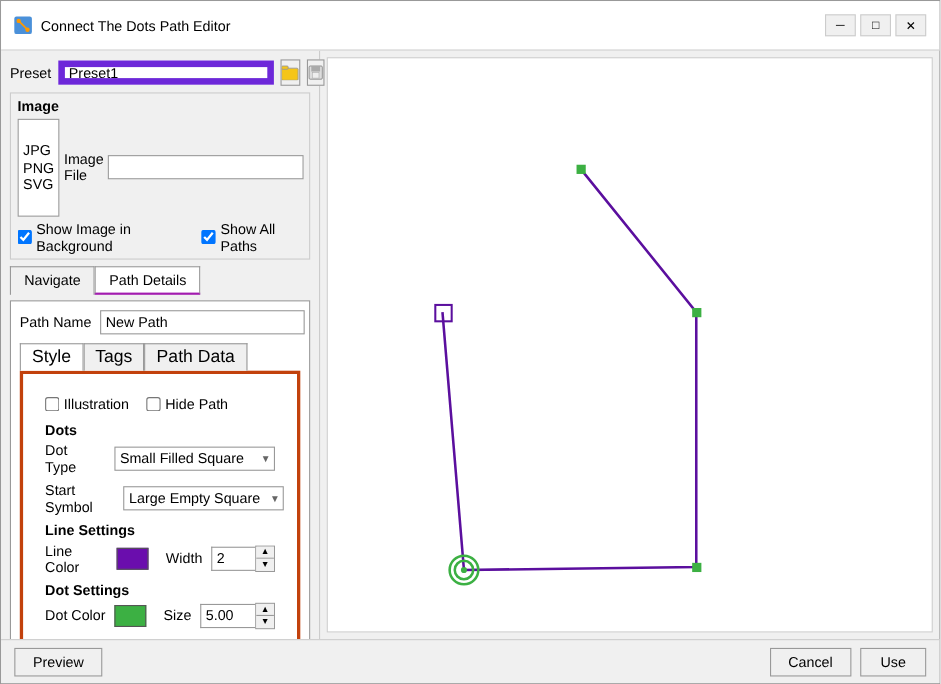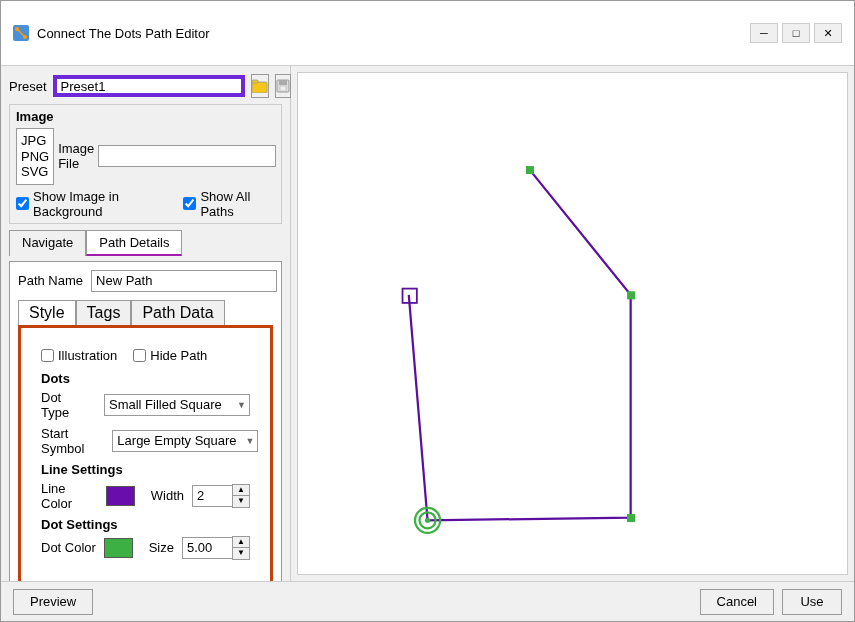--- a/index.html
+++ b/index.html
@@ -1,39 +1,39 @@
 <!DOCTYPE html>
 <html><head>
   <meta charset="utf-8">
   <style>
     * { box-sizing: border-box; margin: 0; padding: 0; font-family: 'Segoe UI', Tahoma, sans-serif; font-size: 13px; }
     body { background: #f0f0f0; width: 855px; height: 622px; overflow: hidden; }
     
     .window { width: 855px; height: 622px; background: #f0f0f0; border: 1px solid #999; display: flex; flex-direction: column; }
     
-    .title-bar { background: #fff; padding: 22px 12px; display: flex; align-items: center; justify-content: space-between; border-bottom: 1px solid #ccc; min-height: 36px; }
+    .title-bar { background: #fff; padding: 12px 12px; display: flex; align-items: center; justify-content: space-between; border-bottom: 1px solid #ccc; min-height: 36px; }
     .title-bar-left { display: flex; align-items: center; gap: 8px; }
     .title-icon { width: 16px; height: 16px; background: #4a90d9; border-radius: 2px; font-size: 10px; display: flex; align-items: center; justify-content: center; }
     .title-text { font-size: 13px; color: #000; }
     .title-controls { display: flex; gap: 4px; }
     .title-btn { width: 28px; height: 20px; background: #f0f0f0; border: 1px solid #ccc; display: flex; align-items: center; justify-content: center; cursor: pointer; font-size: 11px; }
     .title-btn.close { background: #f0f0f0; }
     
     .main-content { display: flex; flex: 1; overflow: hidden; }
     
     .left-panel { width: 290px; padding: 8px; display: flex; flex-direction: column; gap: 6px; border-right: 1px solid #ccc; background: #f0f0f0; }
     
     .preset-row { display: flex; align-items: center; gap: 6px; }
-    .preset-input { flex: 1; height: 22px; border: 4px solid #6d28d9; padding: 2px 4px; background: white; }
+    .preset-input { flex: 1; height: 22px; border: 6px solid #6d28d9; padding: 2px 4px; background: white; }
     .icon-btn { width: 24px; height: 24px; border: 1px solid #999; background: #f0f0f0; display: flex; align-items: center; justify-content: center; cursor: pointer; }
     
     .image-section { border: 1px solid #ccc; padding: 4px 6px; background: #f0f0f0; }
     .image-label { font-weight: bold; margin-bottom: 4px; }
     .image-row { display: flex; align-items: center; gap: 4px; margin-bottom: 4px; }
-    .file-icon { border: 1px solid #999; padding: 4px 4px; font-size: 10px; background: white; }
+    .file-icon { border: 1px solid #999; padding: 20px 4px; font-size: 10px; background: white; }
     .image-file-input { flex: 1; height: 22px; border: 1px solid #999; background: white; }
     .checkbox-row { display: flex; align-items: flex-start; gap: 12px; }
     .checkbox-item { display: flex; align-items: center; gap: 4px; cursor: pointer; }
     
     .tabs-nav { display: flex; gap: 0; }
     .tab-btn { padding: 4px 12px; border: 1px solid #999; background: #f0f0f0; cursor: pointer; border-bottom: none; }
     .tab-btn.active { background: white; border-bottom: 2px solid #a21caf; position: relative; z-index: 2; }
     
     .tab-content { border: 1px solid #999; background: white; padding: 8px; flex: 1; margin-top: -1px; }
     

